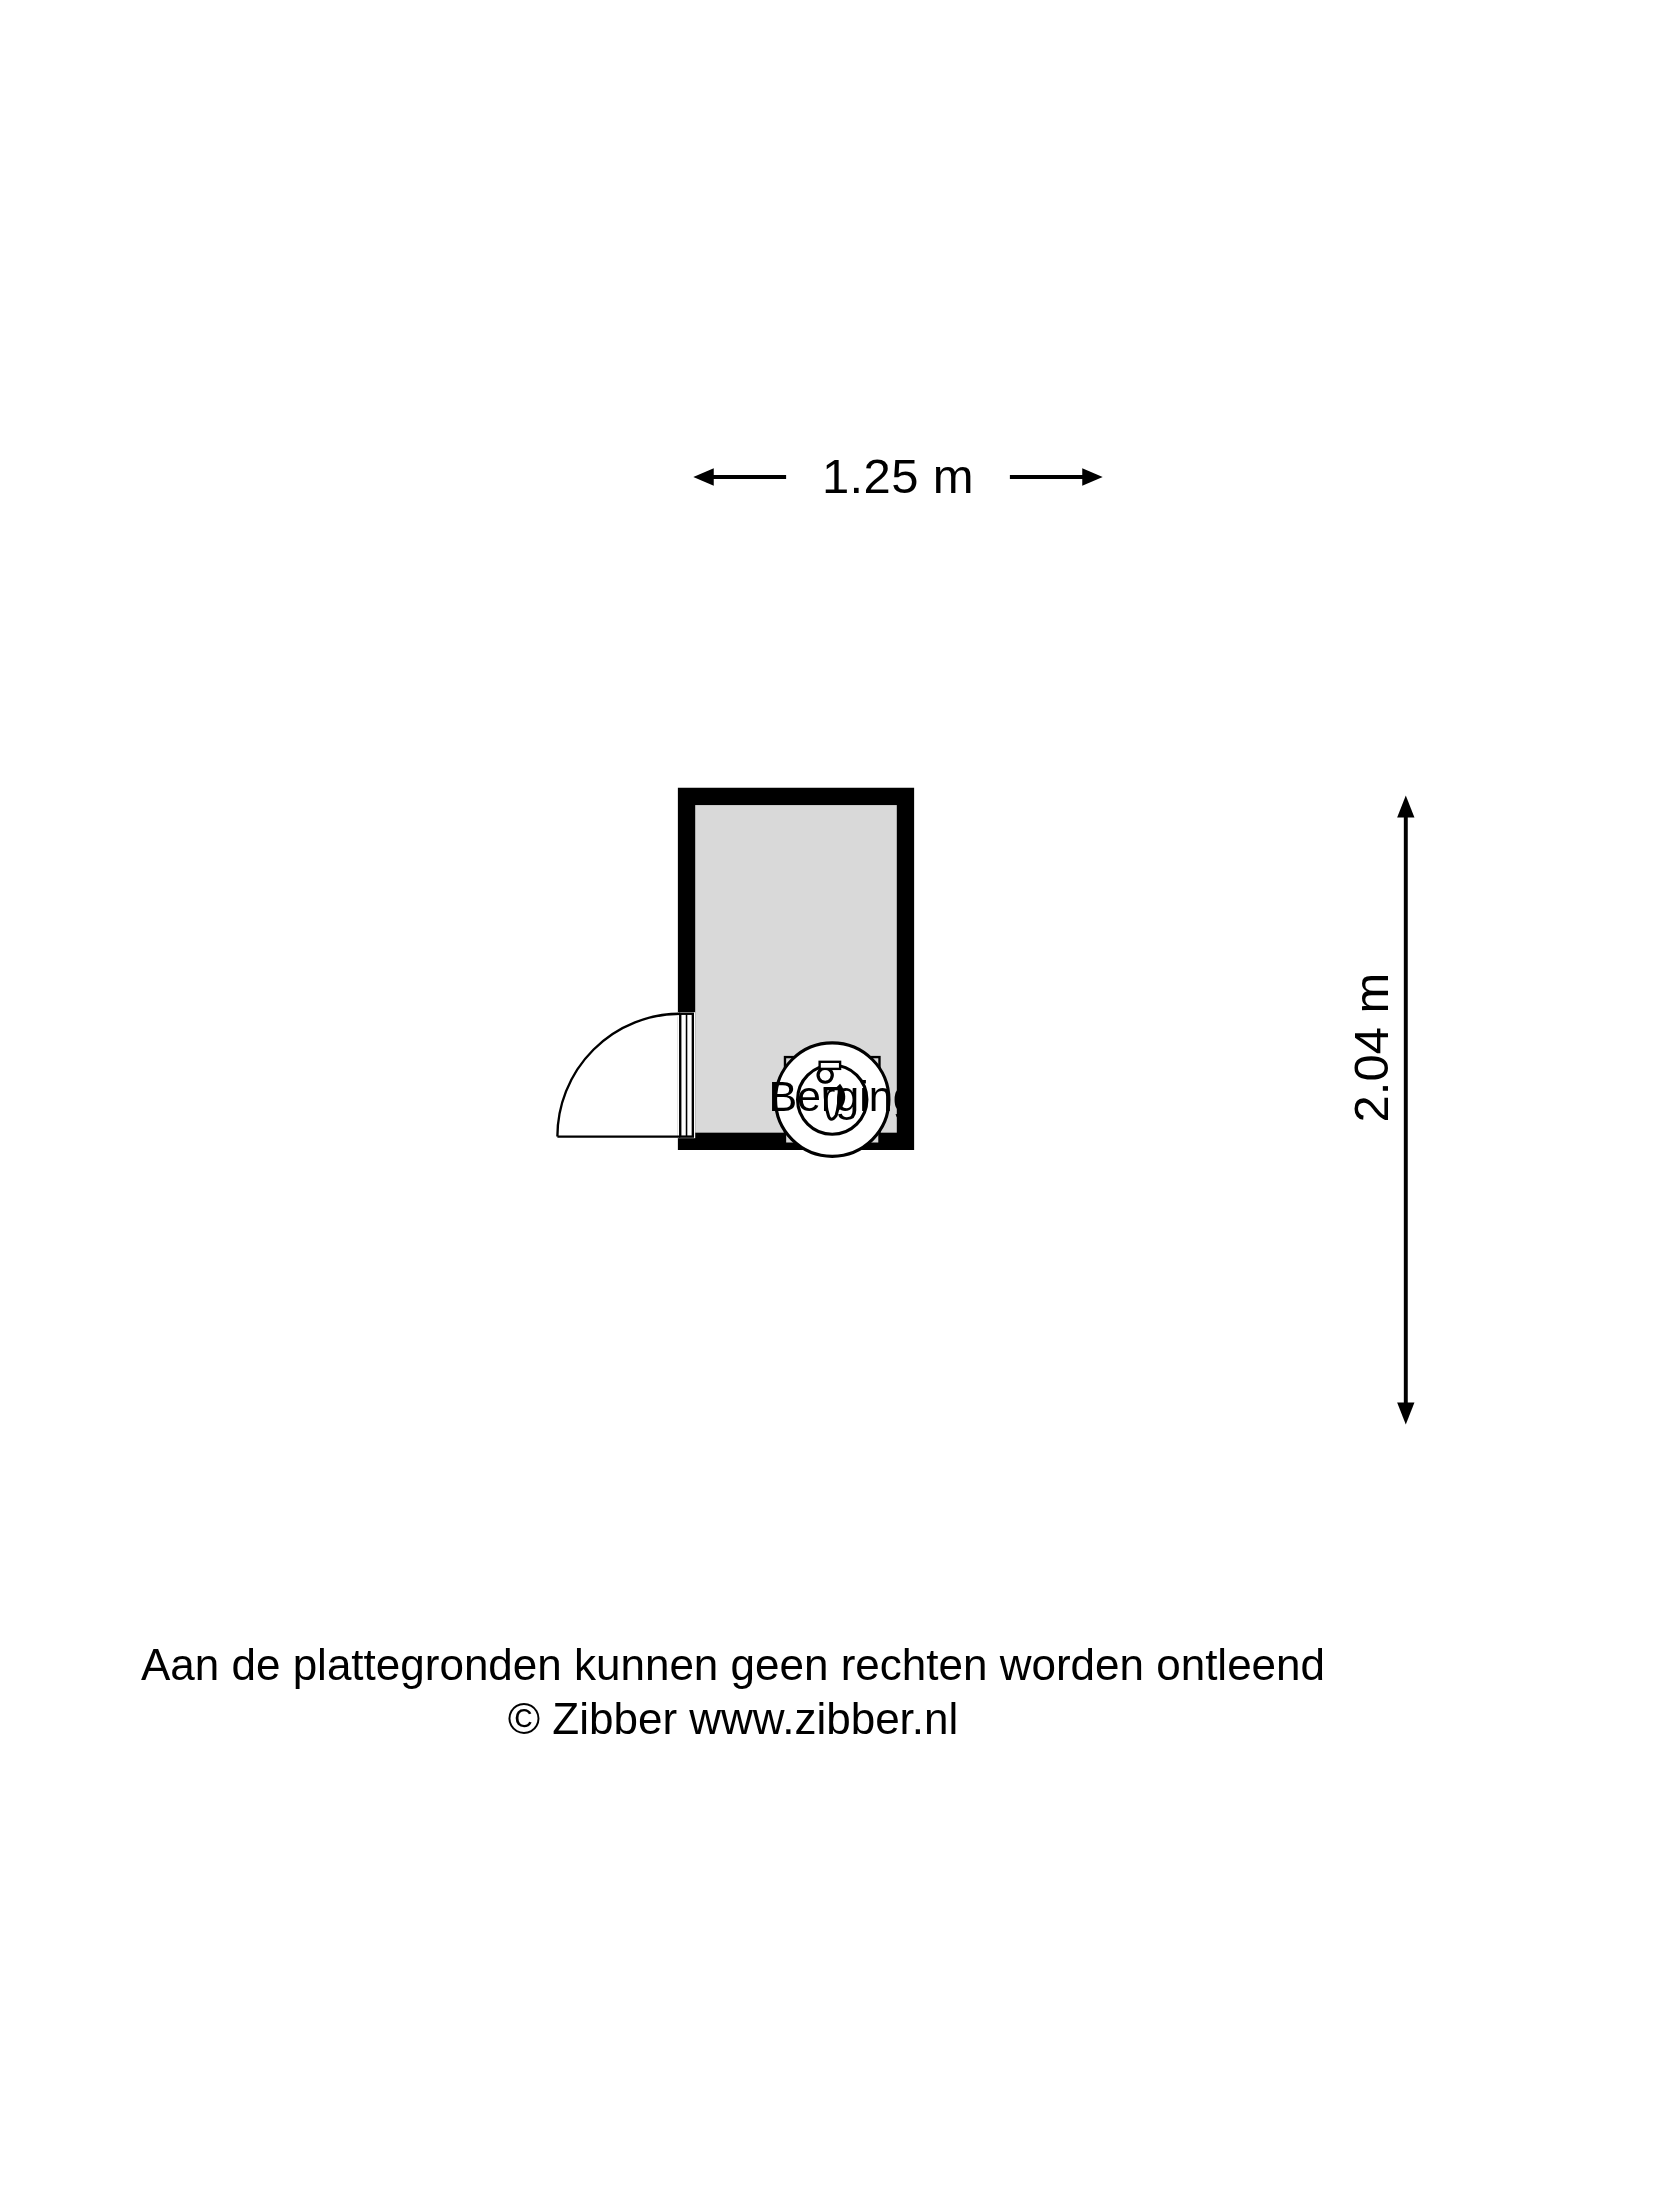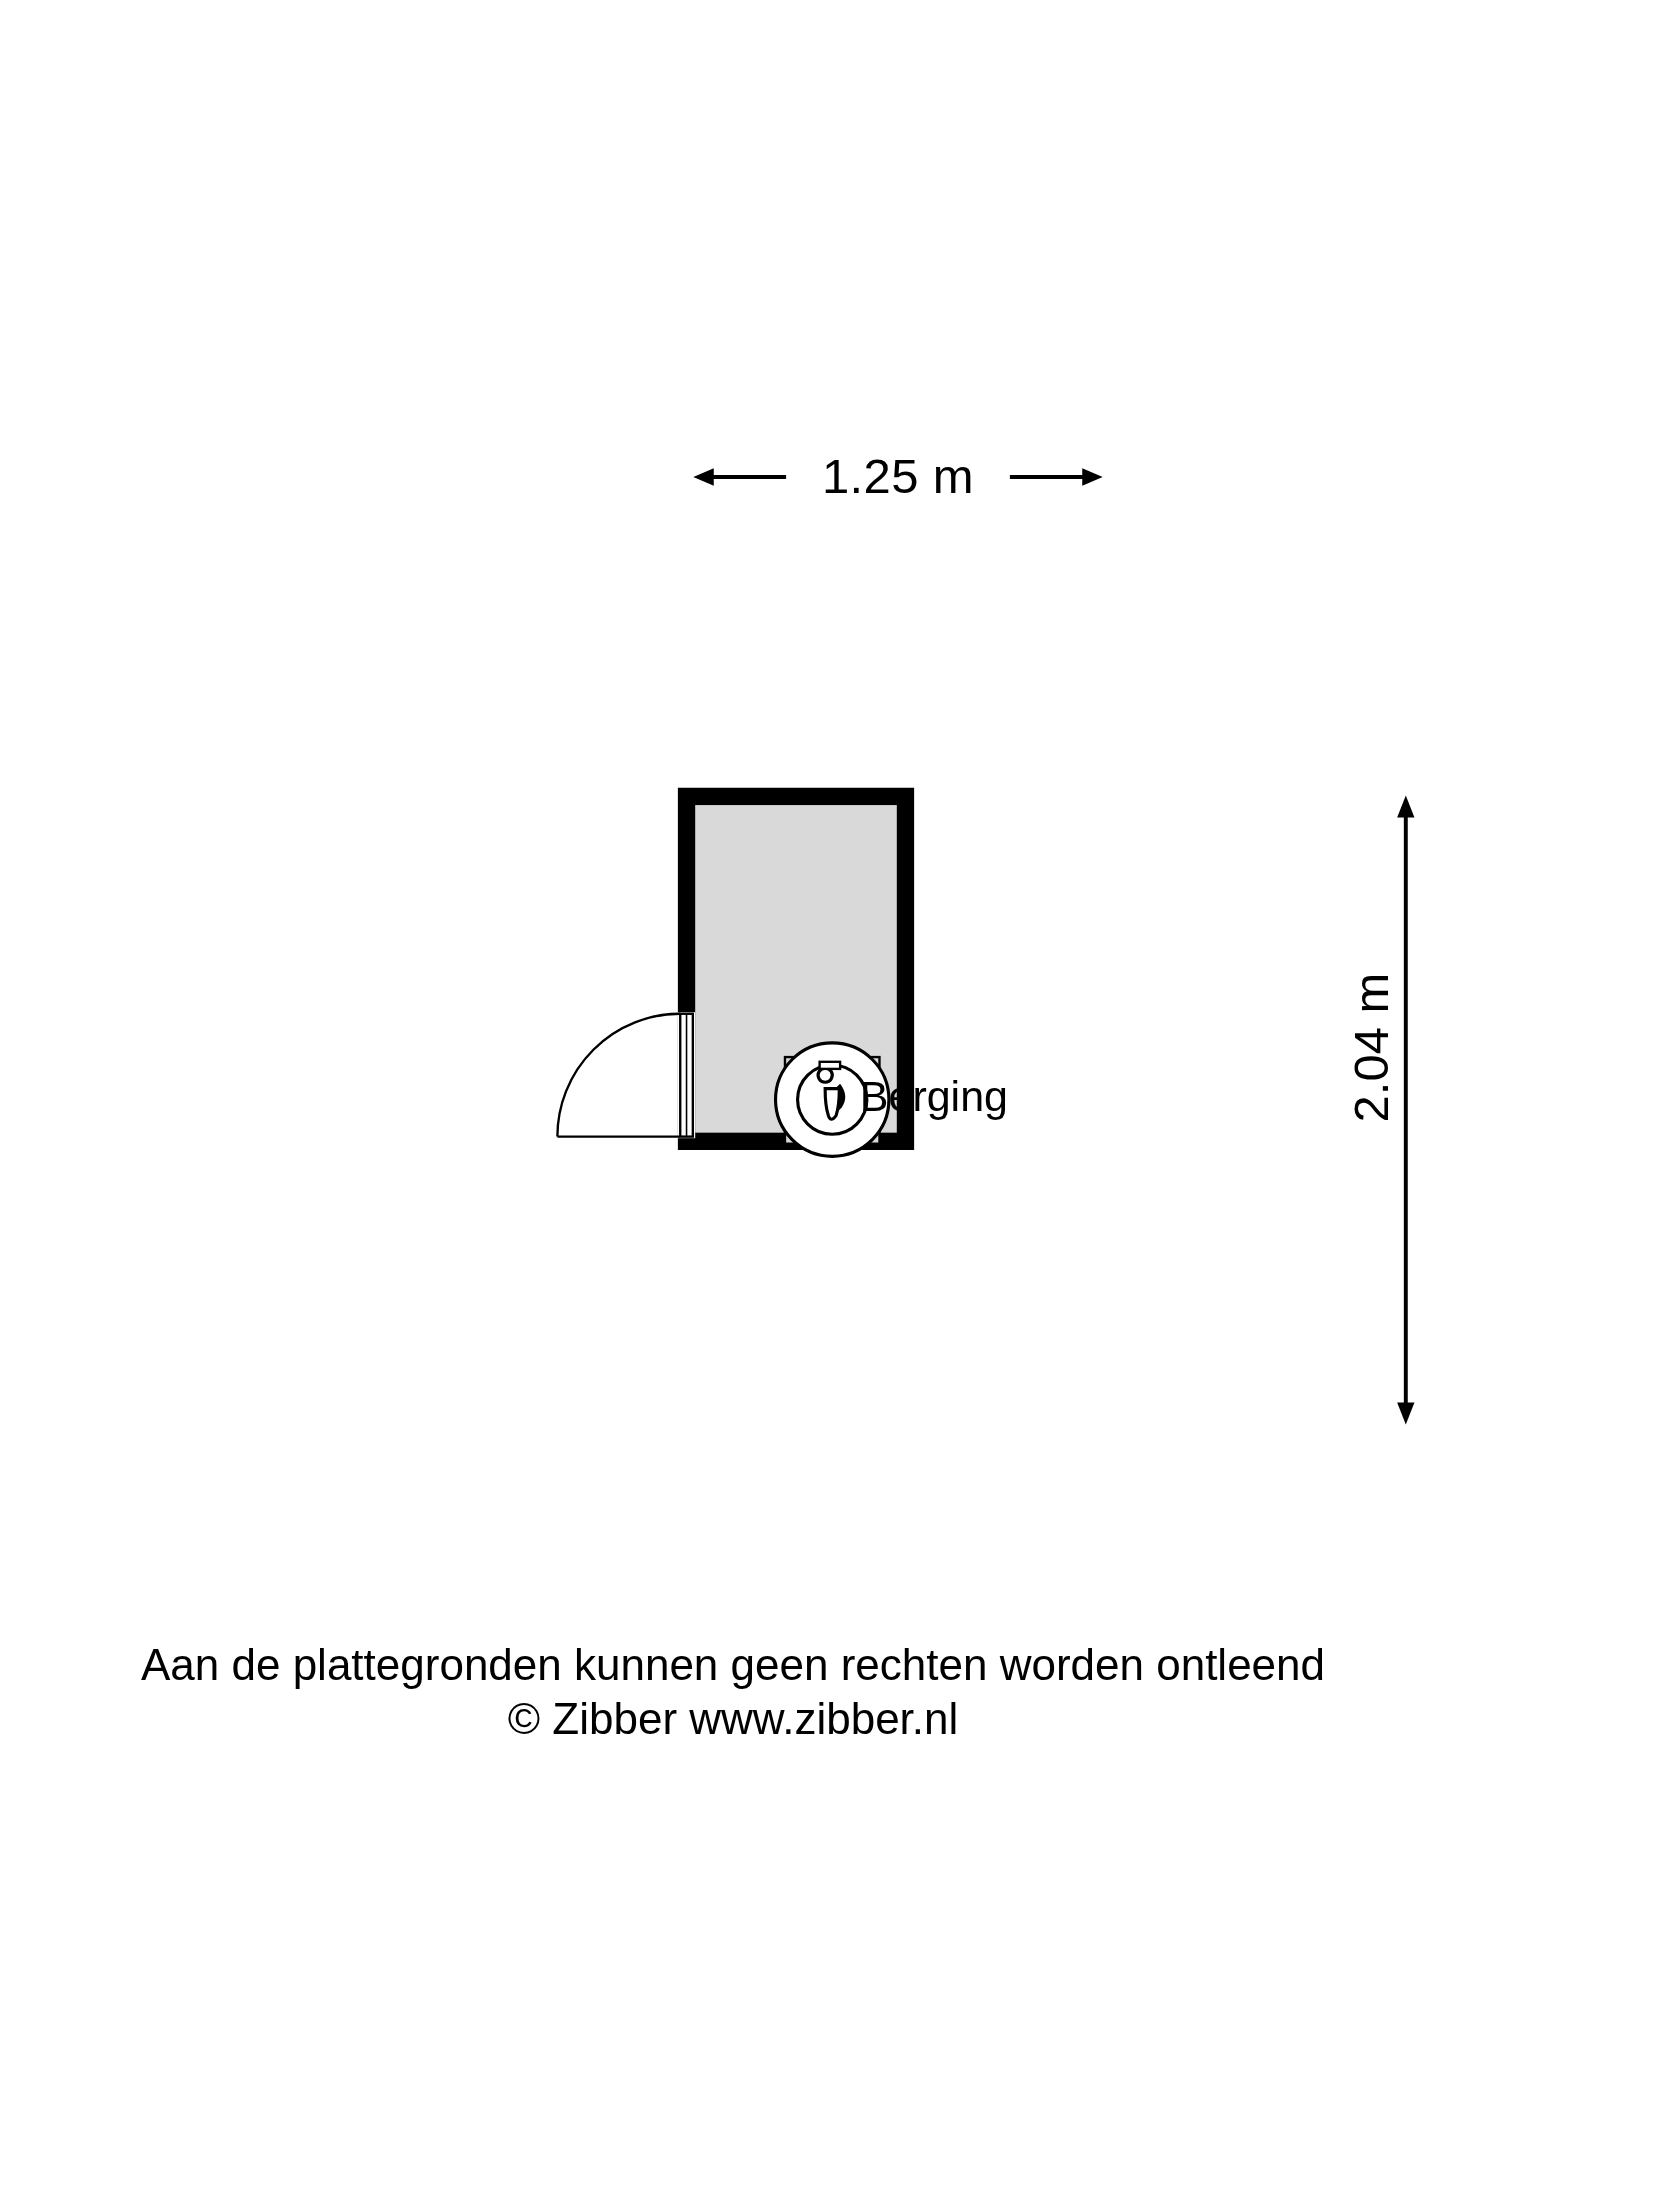--- a/index.html
+++ b/index.html
@@ -85,21 +85,21 @@
     width: 646px;
     height: 693px;
   }
   .plan svg { display: block; }
 
   .room-label {
     position: absolute;
     left: 677px;
     top: 1075px;
     width: 331px;
-    text-align: right;
+    text-align: center;
     font-size: 43px;
     line-height: 1;
   }
 
   
   .footer {
     position: absolute;
     left: 0;
     top: 1638px;
     width: 1466px;

